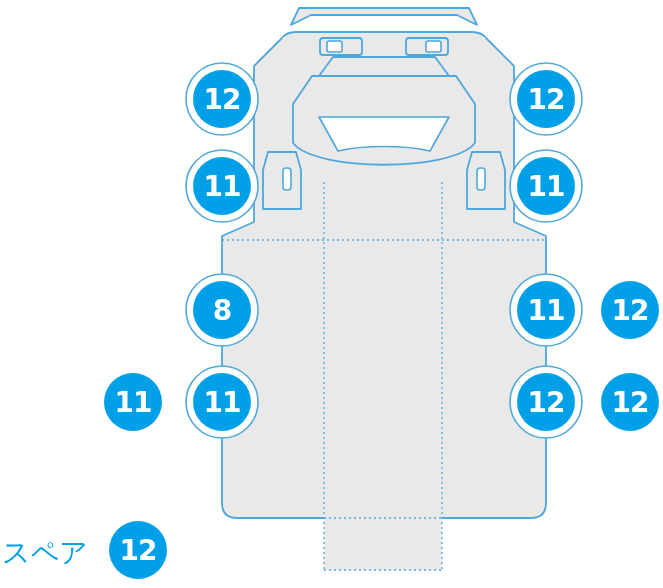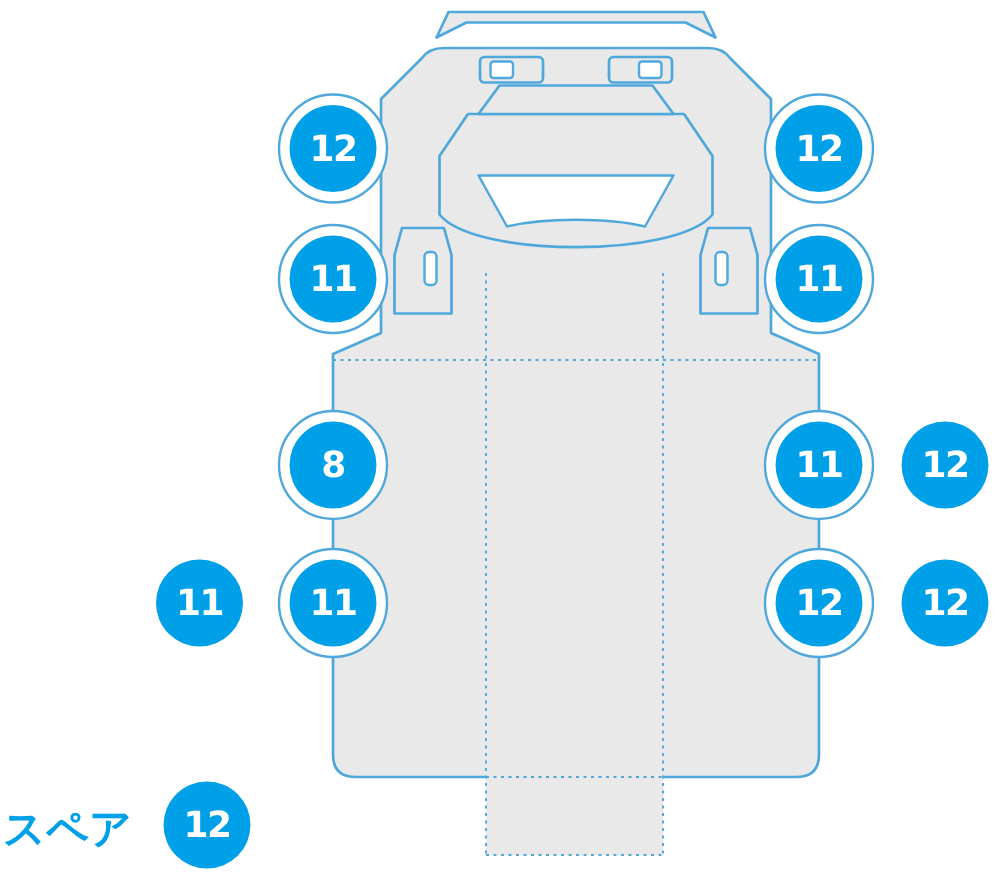--- a/index.html
+++ b/index.html
@@ -17,25 +17,25 @@
   .outline{fill:var(--body-fill);stroke:var(--line);stroke-width:1.8;stroke-linejoin:round;}
   .white-shape{fill:#ffffff;stroke:var(--line);stroke-width:1.6;stroke-linejoin:round;}
   .pocket{fill:#ffffff;stroke:var(--line);stroke-width:1.6;}
   .dot{fill:none;stroke:var(--line);stroke-width:1.3;stroke-dasharray:2 3;}
   .band{fill:var(--body-fill);}
 
   .wheel{
     position:absolute;width:58px;height:58px;border-radius:50%;
     background:var(--circle-fill);color:var(--number-color);
     display:flex;align-items:center;justify-content:center;
-    font-weight:700;font-size:24px;letter-spacing:-1px;
+    font-weight:700;font-size:28px;letter-spacing:-1px;
   }
   .spare-label{
     position:absolute;left:2px;top:534px;
-    color:var(--circle-fill);font-weight:700;font-size:28px;
+    color:var(--circle-fill);font-weight:400;font-size:28px;
   }
 </style>
 </head>
 <body>
 
 <div class="stage">
 
   <svg width="663" height="588" viewBox="0 0 663 588">
 
     <path class="body-shape" d="M291,25 L299,8 L469,8 L477,25 L457,15 L311,15 Z"></path>

